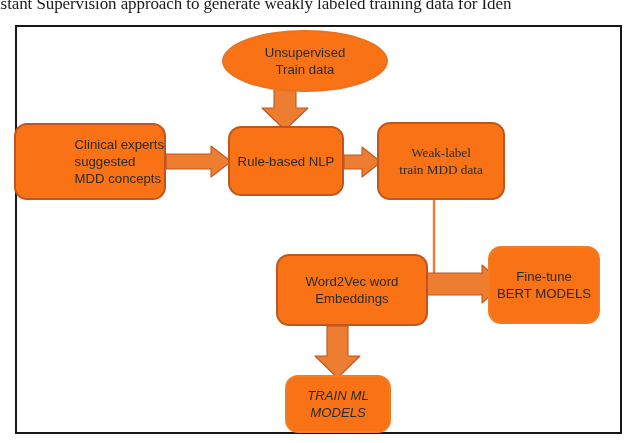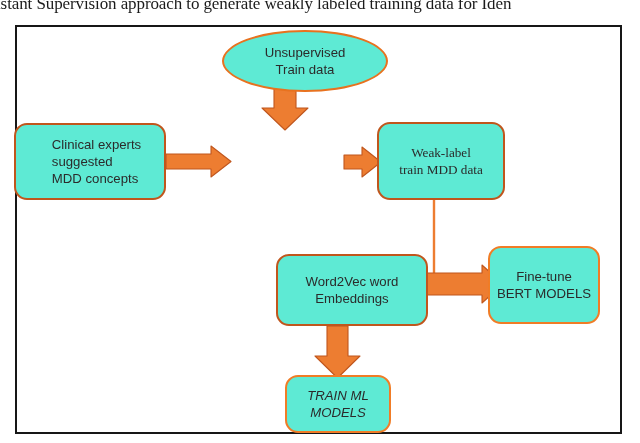--- a/index.html
+++ b/index.html
@@ -37,21 +37,21 @@
   }
 
   
   .canvas{position:absolute;left:0;top:0;width:640px;height:443px;}
   .canvas svg{position:absolute;left:0;top:0;}
 
   
   .node{
     position:absolute;
     box-sizing:border-box;
-    background:#5eead4;
+    background:#f97316;
     display:flex;
     align-items:center;
     justify-content:center;
     text-align:center;
     color:#2b2b2b;
     font-size:13.2px;
     line-height:17px;
     z-index:5;
   }
   .node .lbl{display:block;white-space:pre-line;}
@@ -66,21 +66,21 @@
   }
 
   
   .ellipse{
     border:2.2px solid #e8721f;
     border-radius:50%;
   }
 
   
   #n-unsup   {left:222px; top:30px;  width:166px; height:62px;}
-  #n-clinical{left:14px;  top:123px; width:152px; height:77px; justify-content:center;}
+  #n-clinical{left:14px;  top:123px; width:152px; height:77px; justify-content:flex-end;}
   #n-clinical .lbl{text-align:left;padding-left:13px;}
   #n-rule    {left:228px; top:126px; width:116px; height:70px;}
   #n-weak    {left:377px; top:122px; width:128px; height:78px;font-family:Liberation Serif, serif;}
   #n-w2v     {left:276px; top:254px; width:152px; height:72px;}
   #n-bert    {left:488px; top:246px; width:112px; height:78px;}
   #n-train   {left:285px; top:375px; width:106px; height:58px;font-style:italic;}
 </style>
 </head>
 <body>
 
@@ -125,20 +125,23 @@
     <span class="lbl">Unsupervised
 Train data</span>
   </div>
 
   <div id="n-clinical" class="node rbox">
     <span class="lbl">Clinical experts
 suggested
 MDD concepts</span>
   </div>
 
+  <div id="n-rule" class="node rbox">
+    <span class="lbl">Rule-based NLP</span>
+  </div>
 
   <div id="n-weak" class="node rbox">
     <span class="lbl">Weak-label
 train MDD data</span>
   </div>
 
   <div id="n-w2v" class="node rbox">
     <span class="lbl">Word2Vec word
 Embeddings</span>
   </div>

